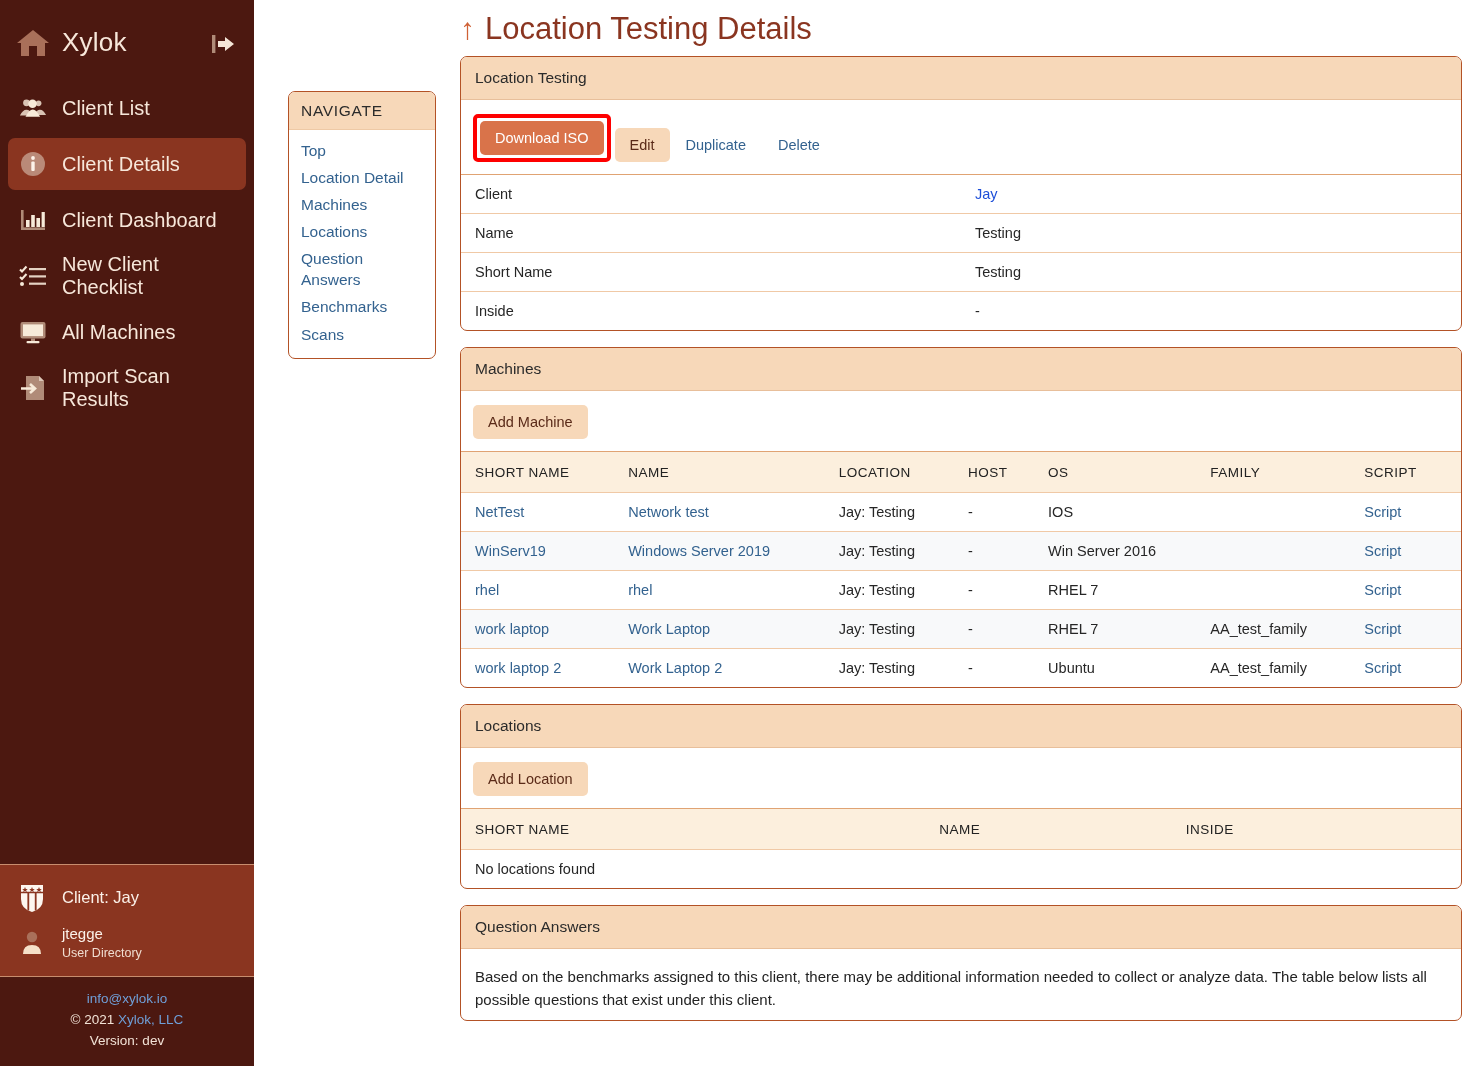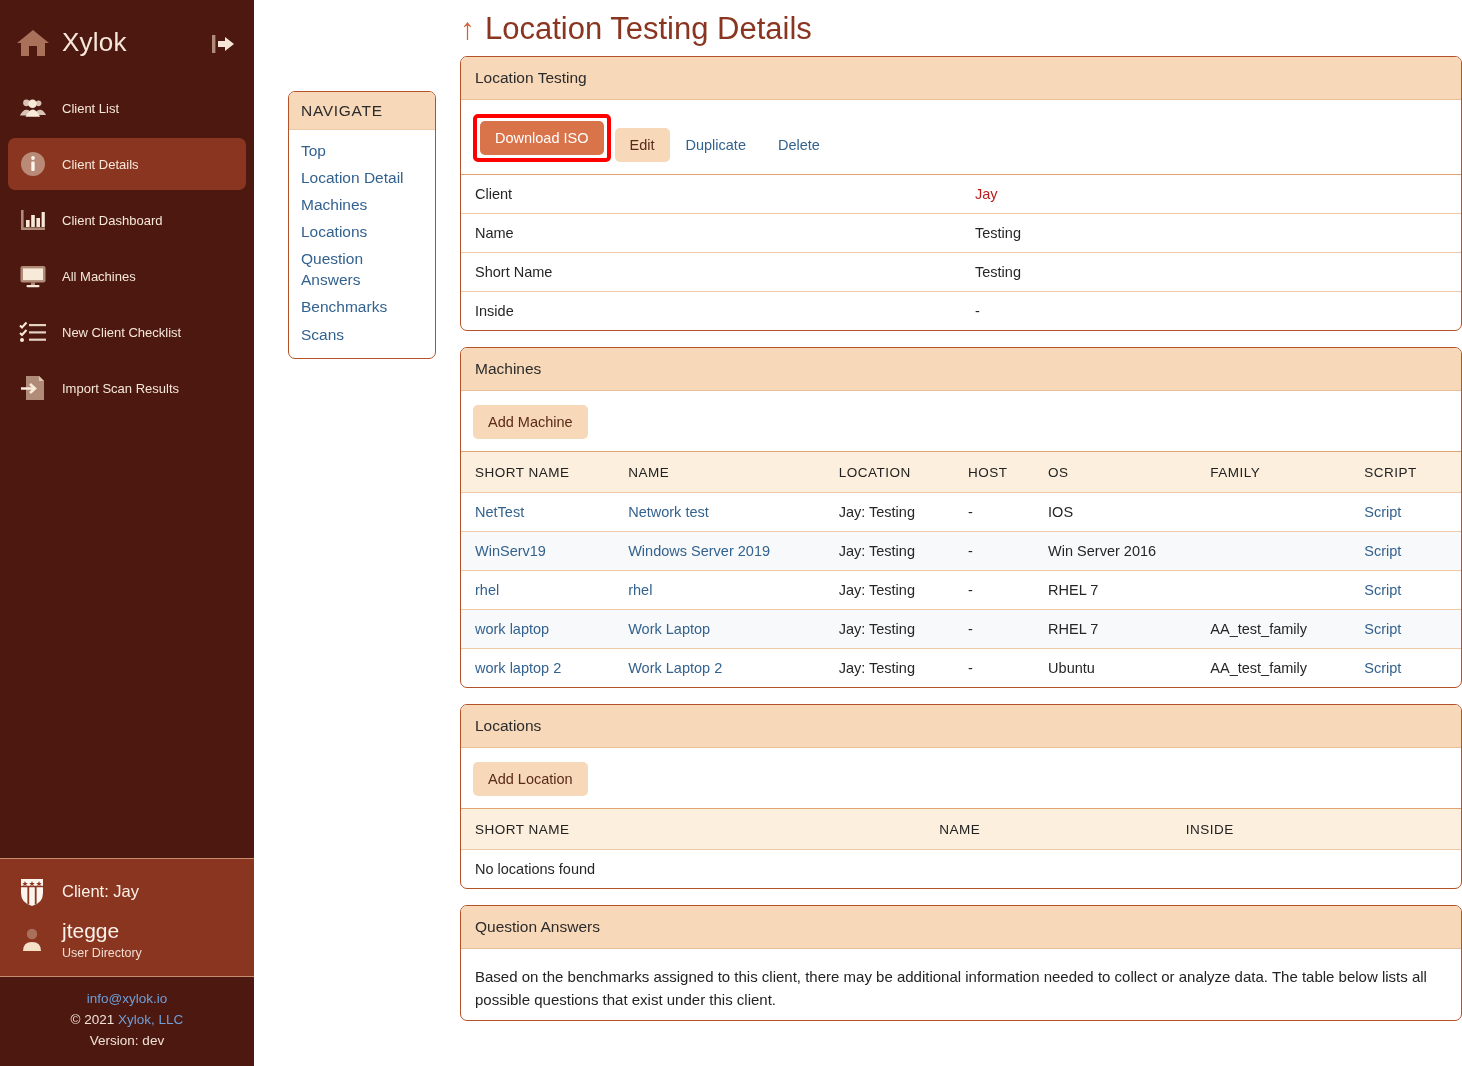--- a/index.html
+++ b/index.html
@@ -38,21 +38,21 @@
   }
   .nav-list { margin-top: 10px; }
   .nav-item {
     display: flex; align-items: center;
     height: 52px;
     margin: 0 8px 4px 8px;
     padding: 0 10px;
     border-radius: 7px;
     cursor: pointer;
     color: #f7e7da;
-    font-size: 13px;
+    font-size: 20px;
   }
   .nav-item .ico { width: 30px; height: 30px; margin-right: 14px; flex: 0 0 auto;
                    display:flex; align-items:center; justify-content:center; }
   .nav-item.active { background: #8a3520; }
 
   .sidebar-spacer { flex: 1 1 auto; }
 
   .client-block {
     border-top: 1px solid #c88d6e;
     background: #8a3520;
@@ -62,21 +62,21 @@
     display:flex; align-items:center;
     padding: 6px 16px;
     cursor: pointer;
   }
   .client-row .ico { width: 32px; height: 34px; margin-right: 14px; flex:0 0 auto;
                      display:flex; align-items:center; justify-content:center;}
   .client-row .label { font-size: 16.5px; color:#fbf1e9; }
   .user-row { display:flex; align-items:center; padding: 4px 16px 2px 16px; cursor:pointer;}
   .user-row .ico { width: 32px; height: 34px; margin-right: 14px; flex:0 0 auto;
                    display:flex; align-items:center; justify-content:center;}
-  .user-name { font-size: 21px; color:#fbf1e9; line-height: 1.15; }
+  .user-name { font-size: 15px; color:#fbf1e9; line-height: 1.15; }
   .user-sub { font-size: 12.5px; color:#f0ddd0; line-height: 1.4; }
 
   .footer {
     background: #4c1810;
     border-top: 1px solid #c88d6e;
     text-align: center;
     padding: 12px 0 14px 0;
     font-size: 13.5px;
     color: #f2e2d6;
     line-height: 1.55;
@@ -180,21 +180,21 @@
   table.kv { width:100%; border-collapse: collapse; }
   table.kv td {
     padding: 11px 14px;
     font-size: 14.5px;
     color: #262626;
     border-top: 1px solid #f0c9a6;
   }
   table.kv tr:first-child td { border-top: 1px solid #e0a373; }
   table.kv td.k { width: 50%; }
   table.kv td.v { width: 50%; }
-  table.kv td.v a { color:#b91c1c; text-decoration:none; }
+  table.kv td.v a { color:#1d4ed8; text-decoration:none; }
 
   table.data { width:100%; border-collapse: collapse; table-layout: fixed; }
   table.data thead th {
     background: #fcefdd;
     text-align: left;
     font-size: 13.5px;
     font-weight: normal;
     letter-spacing: .5px;
     color: #222;
     padding: 13px 6px 12px 6px;
@@ -284,42 +284,42 @@
             <rect x="12.2" y="8" width="3.6" height="12" fill="#f7ead9"></rect>
             <rect x="17.4" y="11" width="3.6" height="9" fill="#f7ead9"></rect>
             <rect x="22.6" y="5" width="3.2" height="15" fill="#f7ead9"></rect>
           </svg>
         </span>
         <span>Client Dashboard</span>
       </div>
 
       <div class="nav-item">
         <span class="ico">
-          <svg viewBox="0 0 28 26" width="28" height="26">
-            <rect x="1.5" y="3" width="25" height="16.5" rx="2" fill="#b08b78"></rect>
-            <rect x="4" y="5.4" width="20" height="11.7" fill="#f7ead9"></rect>
-            <rect x="12" y="19.5" width="4" height="3" fill="#b08b78"></rect>
-            <rect x="7.5" y="22" width="13" height="2.3" rx="1" fill="#f7ead9"></rect>
-          </svg>
-        </span>
-        <span>All Machines</span>
-      </div>
-
-      <div class="nav-item">
-        <span class="ico">
           <svg viewBox="0 0 28 24" width="28" height="24">
             <path d="M1 5.5 L3 7.5 L7.5 2.5" stroke="#f7ead9" stroke-width="2.1" fill="none"></path>
             <path d="M1 13 L3 15 L7.5 10" stroke="#f7ead9" stroke-width="2.1" fill="none"></path>
             <circle cx="3" cy="20" r="2" fill="#f7ead9"></circle>
             <rect x="10" y="4" width="17" height="2.2" fill="#e4d2c3"></rect>
             <rect x="10" y="11.3" width="17" height="2.2" fill="#e4d2c3"></rect>
             <rect x="10" y="18.6" width="17" height="2.2" fill="#e4d2c3"></rect>
           </svg>
         </span>
         <span>New Client Checklist</span>
+      </div>
+
+      <div class="nav-item">
+        <span class="ico">
+          <svg viewBox="0 0 28 26" width="28" height="26">
+            <rect x="1.5" y="3" width="25" height="16.5" rx="2" fill="#b08b78"></rect>
+            <rect x="4" y="5.4" width="20" height="11.7" fill="#f7ead9"></rect>
+            <rect x="12" y="19.5" width="4" height="3" fill="#b08b78"></rect>
+            <rect x="7.5" y="22" width="13" height="2.3" rx="1" fill="#f7ead9"></rect>
+          </svg>
+        </span>
+        <span>All Machines</span>
       </div>
 
       <div class="nav-item">
         <span class="ico">
           <svg viewBox="0 0 28 28" width="28" height="28">
             <path d="M7 2 L20 2 L25 7 L25 26 L7 26 Z" fill="#b08b78"></path>
             <path d="M20 2 L25 7 L20 7 Z" fill="#dcc6b7"></path>
             <path d="M2 14.5 L15 14.5 M11 10 L16 14.5 L11 19" stroke="#f7ead9" stroke-width="2.6" fill="none"></path>
           </svg>
         </span>

